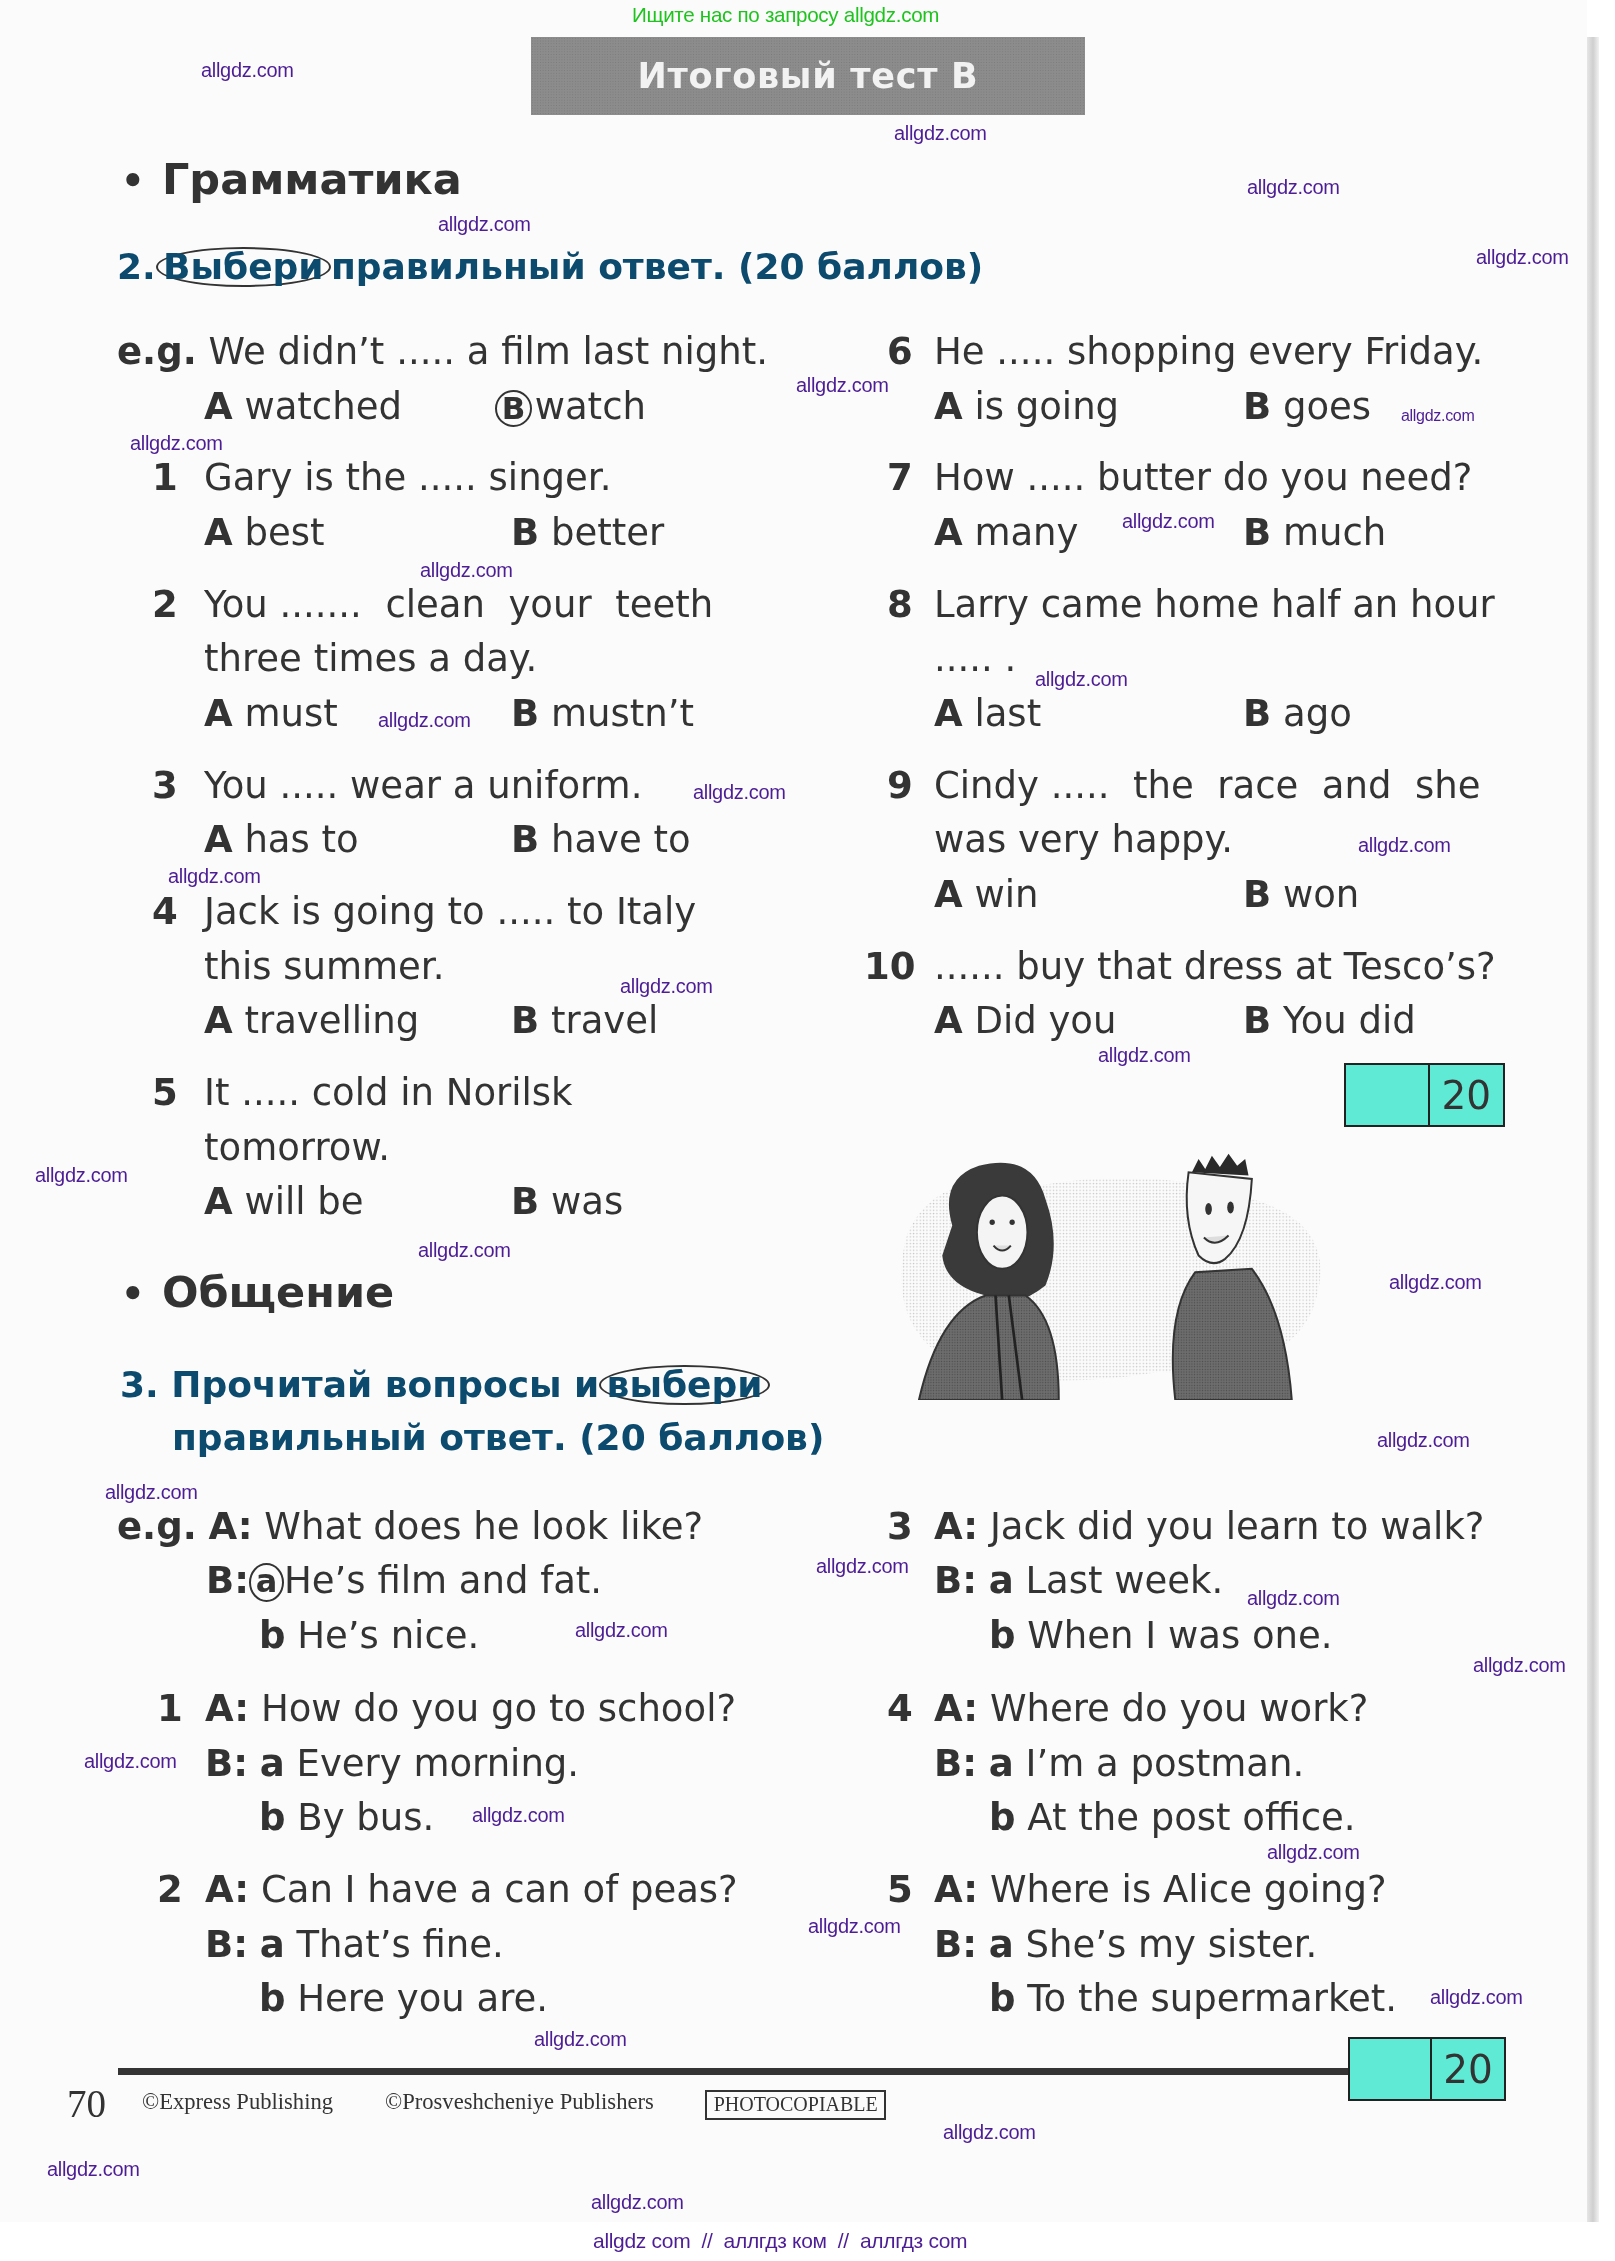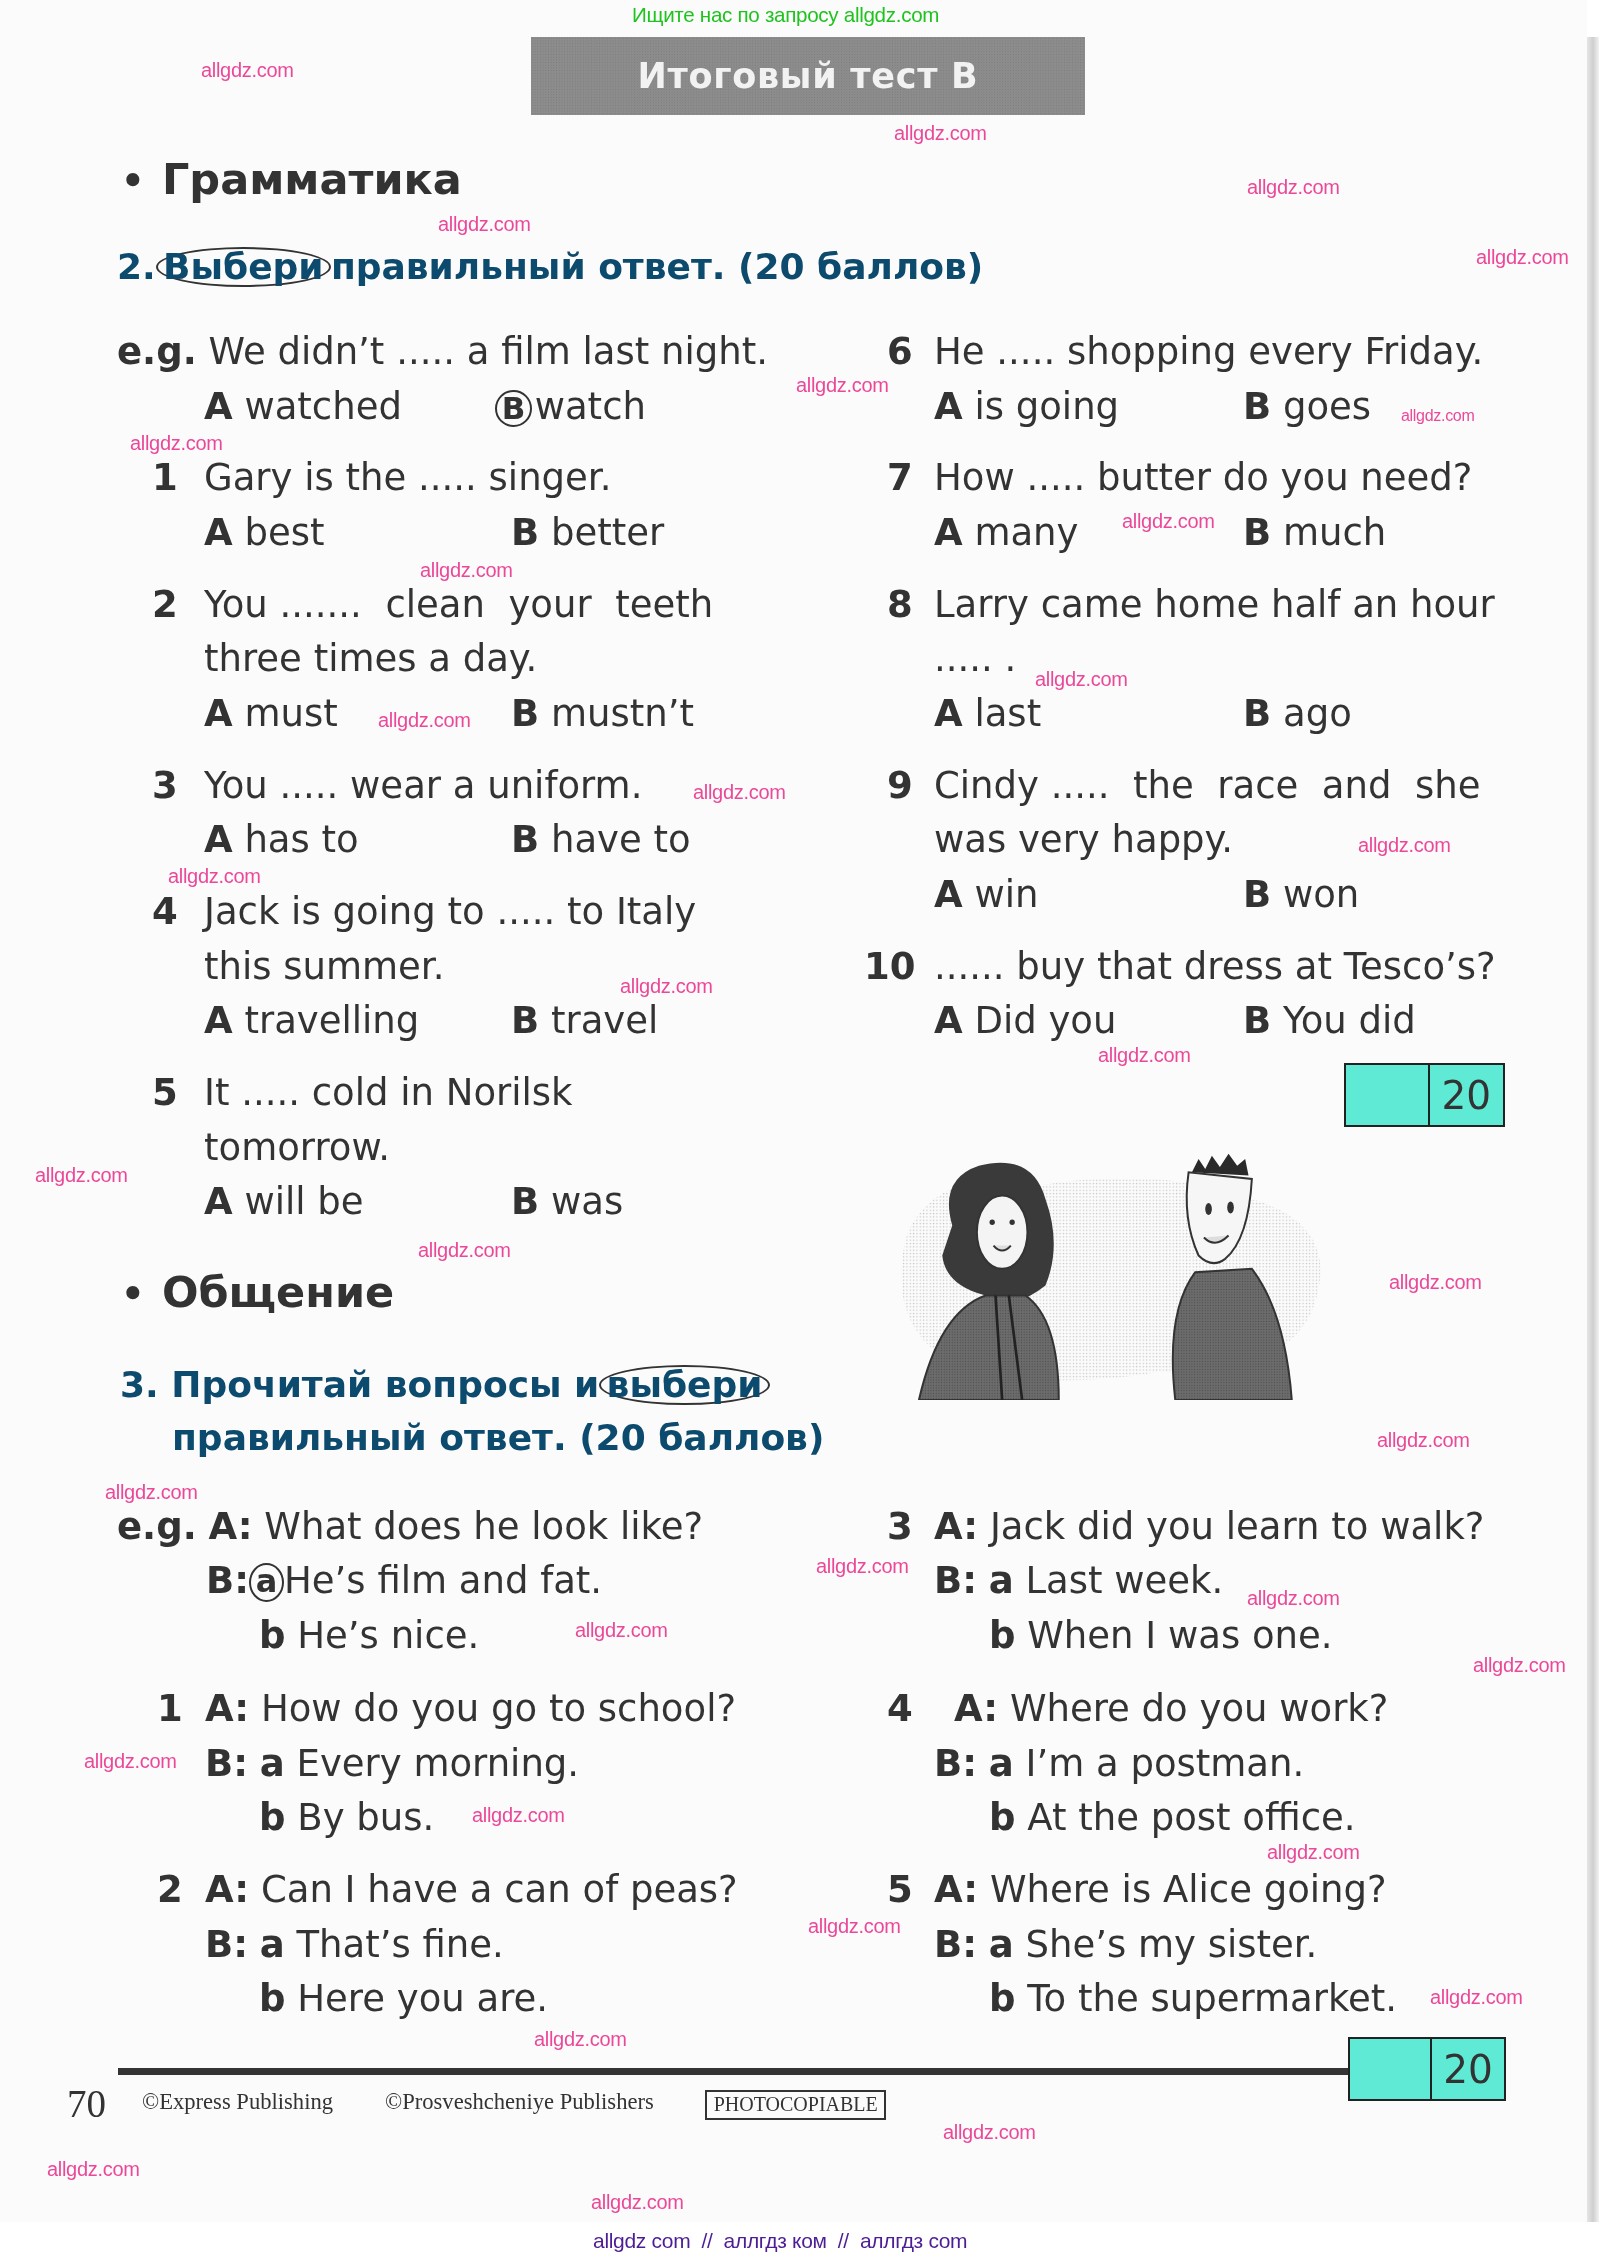--- a/index.html
+++ b/index.html
@@ -13,21 +13,21 @@
     position:absolute; left:0; top:0; width:1587px; height:2222px;
     background:#fbfbfb;
   }
   .right-edge {
     position:absolute; left:1587px; top:37px; width:12px; height:2185px;
     background:linear-gradient(90deg,#e6e6e6,#cfcfcf 50%,#f2f2f2);
   }
   .wm {
     position:absolute; white-space:nowrap;
     font-family:"Liberation Sans", sans-serif;
-    font-size:20px; color:#ec4899; letter-spacing:-0.3px;
+    font-size:20px; color:#4c1d95; letter-spacing:-0.3px;
   }
   .wm-top { color:#1ec31e; font-size:20.6px; }
   .wm-bottom { color:#4c1d95; font-size:21px; }
 
   .header-box {
     position:absolute; left:531px; top:37px; width:554px; height:78px;
     background:#8c8c8c;
     background-image:radial-gradient(#7a7a7a 0.7px, transparent 0.8px);
     background-size:2.7px 2.7px;
     display:flex; align-items:center; justify-content:center;
@@ -243,21 +243,21 @@
 <div class="q-line" style="left:205px; top:1868px;"><span class="opt-letter">A:</span> <span>Can I have a can of peas?</span></div>
 <div class="q-line" style="left:205px; top:1923px;"><span class="opt-letter">B:</span> <span class="opt-letter">a</span> <span>That’s fine.</span></div>
 <div class="q-line" style="left:259px; top:1977px;"><span class="opt-letter">b</span> <span>Here you are.</span></div>
 
 <div class="num" style="left:887px; top:1505px;">3</div>
 <div class="q-line" style="left:934px; top:1505px;"><span class="opt-letter">A:</span> <span>Jack did you learn to walk?</span></div>
 <div class="q-line" style="left:934px; top:1559px;"><span class="opt-letter">B:</span> <span class="opt-letter">a</span> <span>Last week.</span></div>
 <div class="q-line" style="left:989px; top:1614px;"><span class="opt-letter">b</span> <span>When I was one.</span></div>
 
 <div class="num" style="left:887px; top:1687px;">4</div>
-<div class="q-line" style="left:934px; top:1687px;margin-left:20px;"><span class="opt-letter">A:</span> <span>Where do you work?</span></div>
+<div class="q-line" style="left:934px; top:1687px;"><span class="opt-letter">A:</span> <span>Where do you work?</span></div>
 <div class="q-line" style="left:934px; top:1742px;"><span class="opt-letter">B:</span> <span class="opt-letter">a</span> <span>I’m a postman.</span></div>
 <div class="q-line" style="left:989px; top:1796px;"><span class="opt-letter">b</span> <span>At the post office.</span></div>
 
 <div class="num" style="left:887px; top:1868px;">5</div>
 <div class="q-line" style="left:934px; top:1868px;"><span class="opt-letter">A:</span> <span>Where is Alice going?</span></div>
 <div class="q-line" style="left:934px; top:1923px;"><span class="opt-letter">B:</span> <span class="opt-letter">a</span> <span>She’s my sister.</span></div>
 <div class="q-line" style="left:989px; top:1977px;"><span class="opt-letter">b</span> <span>To the supermarket.</span></div>
 
 <div class="footer-line"></div>
 <div class="score-box" style="left:1348px; top:2037px; width:154px; height:60px;">

